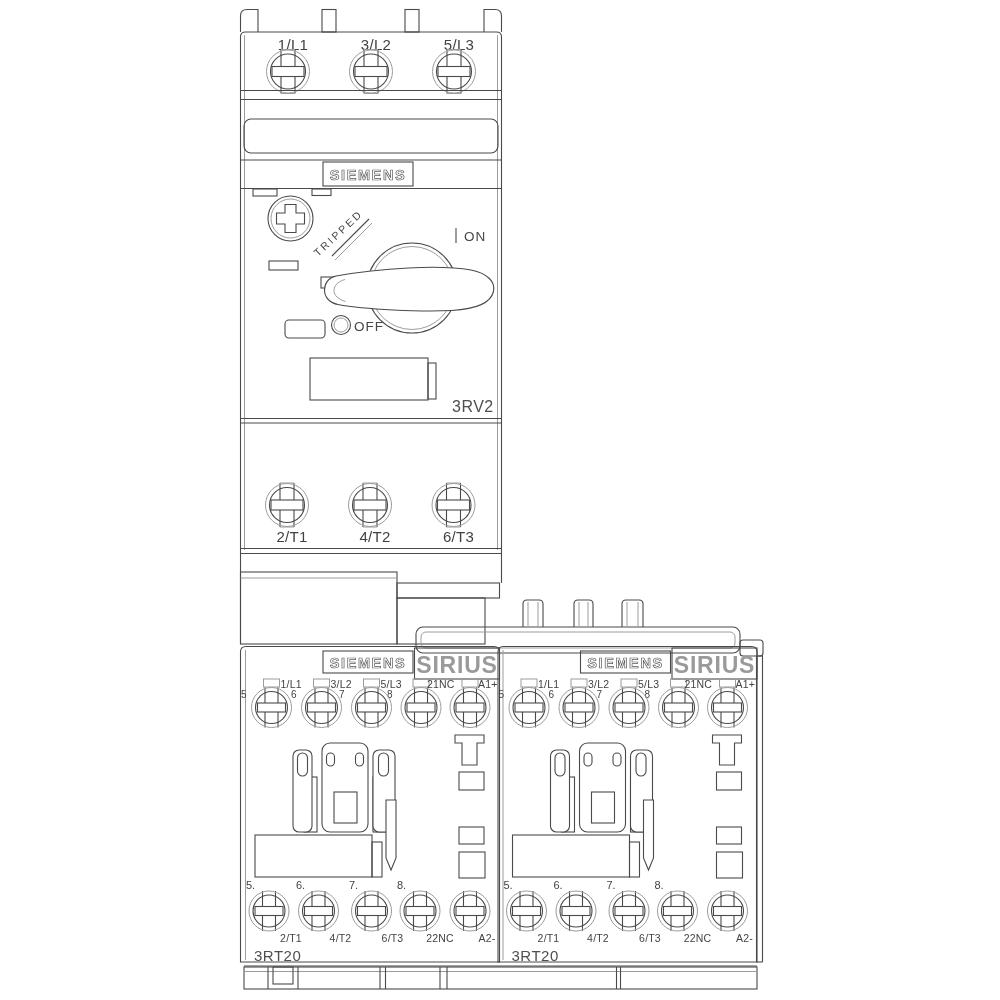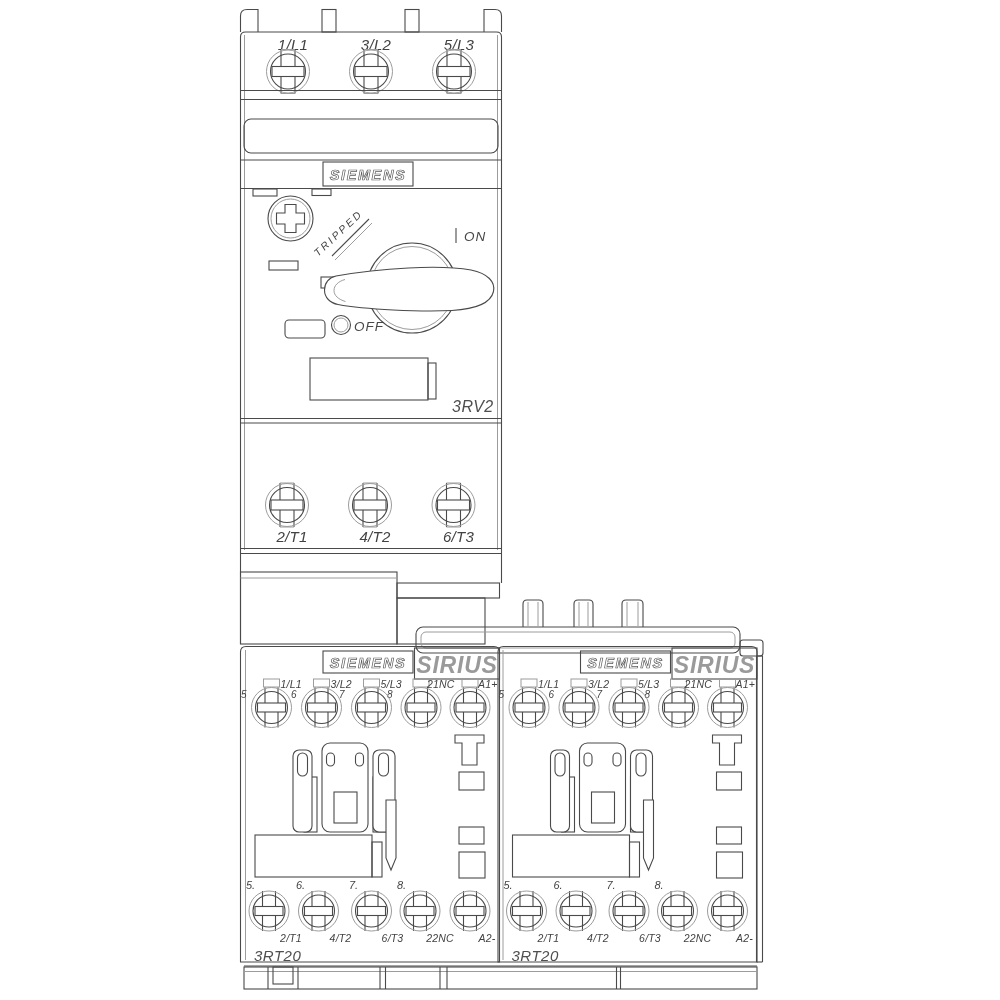--- a/index.html
+++ b/index.html
@@ -1,16 +1,16 @@
 <!DOCTYPE html>
 <html><head>
 <meta charset="utf-8">
 <style>
   html,body{margin:0;padding:0;background:#ffffff;}
-  .stage{width:1000px;height:1000px;position:relative;background:#fff;overflow:hidden;font-style:italic;}
+  .stage{width:1000px;height:1000px;position:relative;background:#fff;overflow:hidden;}
   svg{display:block;}
   
   .ln  {fill:none;stroke:#4a4a4a;stroke-width:1.1;}
   .lt  {fill:none;stroke:#9c9c9c;stroke-width:1;}
   .wh  {fill:#ffffff;stroke:#4a4a4a;stroke-width:1.1;}
   
   text{font-family:"Liberation Sans","DejaVu Sans",sans-serif;fill:#424242;}
   .term-b{font-size:15px;letter-spacing:.3px;}
   .term-c{font-size:10.5px;letter-spacing:.2px;}
   .num-c {font-size:10px;}

